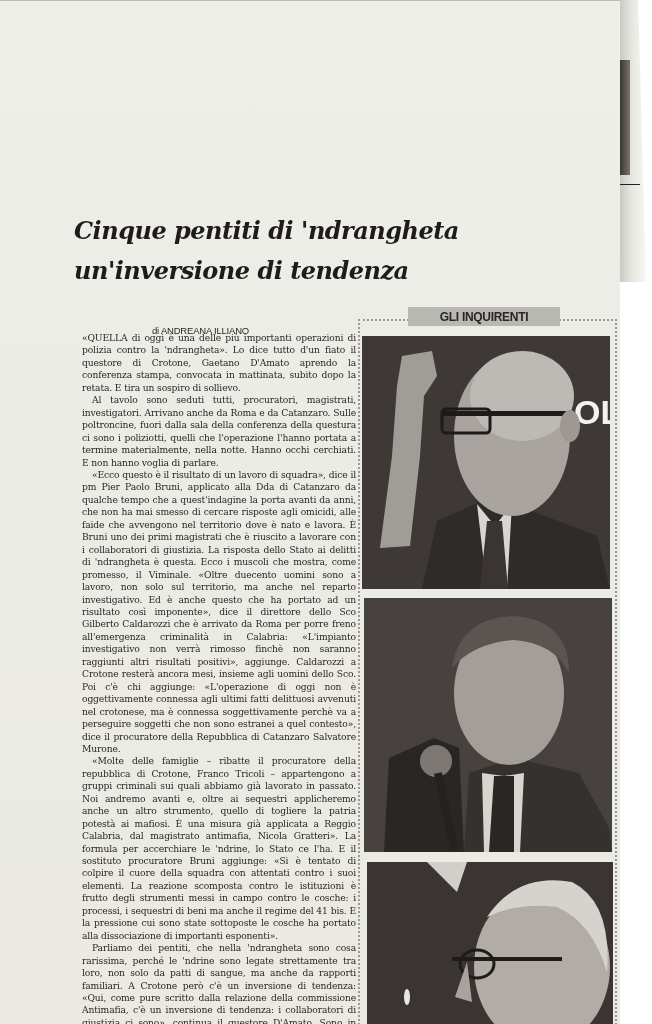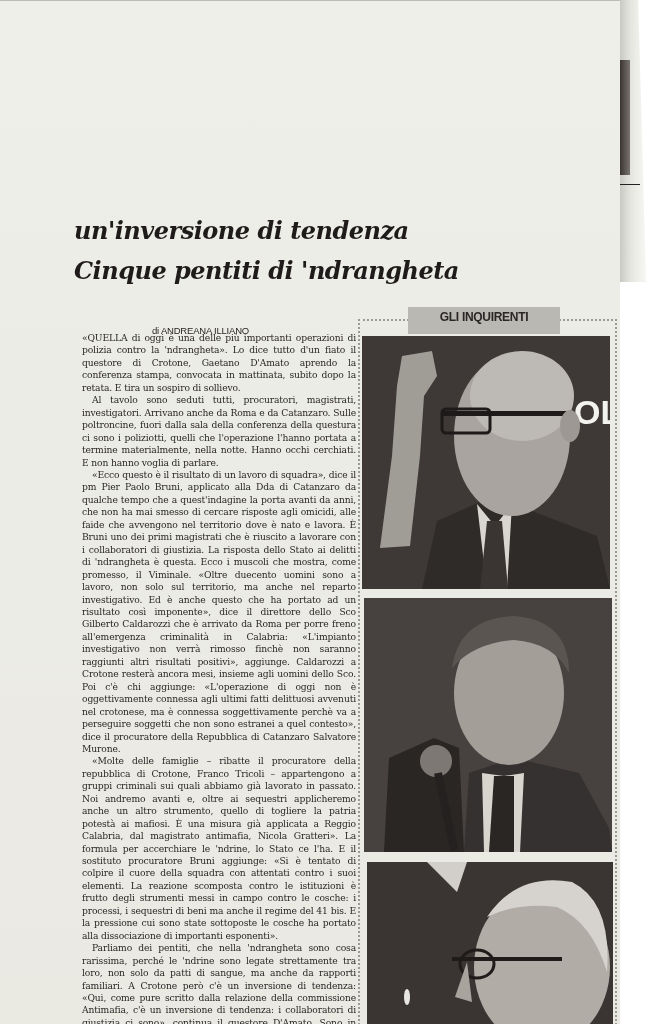--- a/index.html
+++ b/index.html
@@ -53,21 +53,21 @@
     color: #2b2725; text-align: justify; hyphens: auto; letter-spacing: -0.15px;
   }
   .body-col p { text-indent: 10px; }
   .body-col p.first { text-indent: 0; }
 
   .sidebar-frame {
     position: absolute; left: 358px; top: 318px; width: 259px; height: 706px;
     border-left: 2px dotted #9a9a94; border-right: 2px dotted #9a9a94; border-top: 2px dotted #9a9a94;
   }
   .sidebar-label {
-    position: absolute; left: 408px; top: 306px; width: 152px; height: 27px;
+    position: absolute; left: 408px; top: 306px; width: 152px; height: 19px;
     background: #b9b8b3;
     font-family: "Liberation Sans", sans-serif; font-weight: bold; font-size: 12px;
     color: #2a2626; text-align: center; line-height: 21px; letter-spacing: -0.3px;
   }
 
   .photo {
     position: absolute; overflow: hidden; background: #3d3836;
   }
   .photo-1 { left: 362px; top: 335px; width: 248px; height: 253px; }
   .photo-2 { left: 364px; top: 597px; width: 248px; height: 254px; }
@@ -76,22 +76,22 @@
 </style>
 </head>
 <body>
 
 <div class="page">
 
   <h1 class="headline">
   </h1>
 
   <h2 class="subhead">
+    <span style="display:block">Cinque pentiti di 'ndrangheta</span>
     <span style="display:block">un'inversione di tendenza</span>
-    <span style="display:block">Cinque pentiti di 'ndrangheta</span>
   </h2>
 
   <div class="byline">di ANDREANA ILLIANO</div>
 
   <div class="body-col">
     <p class="first">«QUELLA di oggi è una delle più importanti operazioni di polizia contro la 'ndrangheta». Lo dice tutto d'un fiato il questore di Crotone, Gaetano D'Amato aprendo la conferenza stampa, convocata in mattinata, subito dopo la retata. E tira un sospiro di sollievo.</p>
     <p>Al tavolo sono seduti tutti, procuratori, magistrati, investigatori. Arrivano anche da Roma e da Catanzaro. Sulle poltroncine, fuori dalla sala della conferenza della questura ci sono i poliziotti, quelli che l'operazione l'hanno portata a termine materialmente, nella notte. Hanno occhi cerchiati. E non hanno voglia di parlare.</p>
     <p>«Ecco questo è il risultato di un lavoro di squadra», dice il pm Pier Paolo Bruni, applicato alla Dda di Catanzaro da qualche tempo che a quest'indagine la porta avanti da anni, che non ha mai smesso di cercare risposte agli omicidi, alle faide che avvengono nel territorio dove è nato e lavora. È Bruni uno dei primi magistrati che è riuscito a lavorare con i collaboratori di giustizia. La risposta dello Stato ai delitti di 'ndrangheta è questa. Ecco i muscoli che mostra, come promesso, il Viminale. «Oltre duecento uomini sono a lavoro, non solo sul territorio, ma anche nel reparto investigativo. Ed è anche questo che ha portato ad un risultato così imponente», dice il direttore dello Sco Gilberto Caldarozzi che è arrivato da Roma per porre freno all'emergenza criminalità in Calabria: «L'impianto investigativo non verrà rimosso finchè non saranno raggiunti altri risultati positivi», aggiunge. Caldarozzi a Crotone resterà ancora mesi, insieme agli uomini dello Sco. Poi c'è chi aggiunge: «L'operazione di oggi non è oggettivamente connessa agli ultimi fatti delittuosi avvenuti nel crotonese, ma è connessa soggettivamente perchè va a perseguire soggetti che non sono estranei a quel contesto», dice il procuratore della Repubblica di Catanzaro Salvatore Murone.</p>
     <p>«Molte delle famiglie – ribatte il procuratore della repubblica di Crotone, Franco Tricoli – appartengono a gruppi criminali sui quali abbiamo già lavorato in passato. Noi andremo avanti e, oltre ai sequestri applicheremo anche un altro strumento, quello di togliere la patria potestà ai mafiosi. È una misura già applicata a Reggio Calabria, dal magistrato antimafia, Nicola Gratteri». La formula per accerchiare le 'ndrine, lo Stato ce l'ha. E il sostituto procuratore Bruni aggiunge: «Si è tentato di colpire il cuore della squadra con attentati contro i suoi elementi. La reazione scomposta contro le istituzioni è frutto degli strumenti messi in campo contro le cosche: i processi, i sequestri di beni ma anche il regime del 41 bis. E la pressione cui sono state sottoposte le cosche ha portato alla dissociazione di importanti esponenti».</p>
     <p>Parliamo dei pentiti, che nella 'ndrangheta sono cosa rarissima, perché le 'ndrine sono legate strettamente tra loro, non solo da patti di sangue, ma anche da rapporti familiari. A Crotone però c'è un inversione di tendenza: «Qui, come pure scritto dalla relazione della commissione Antimafia, c'è un inversione di tendenza: i collaboratori di giustizia ci sono», continua il questore D'Amato. Sono in cinque i dissociati dalla 'ndrangheta. E hanno 180 giorni di tempo per raccontare tutto e gli investigatori per dimostrare che il loro impianto accusatorio è reale, non strumentale. Lo dice la legge. E nessun magistrato, in conferenza stampa, lo contesta. Sul loro racconto si impianta l'inchiesta e non a caso il dirigente del servizio</p>

